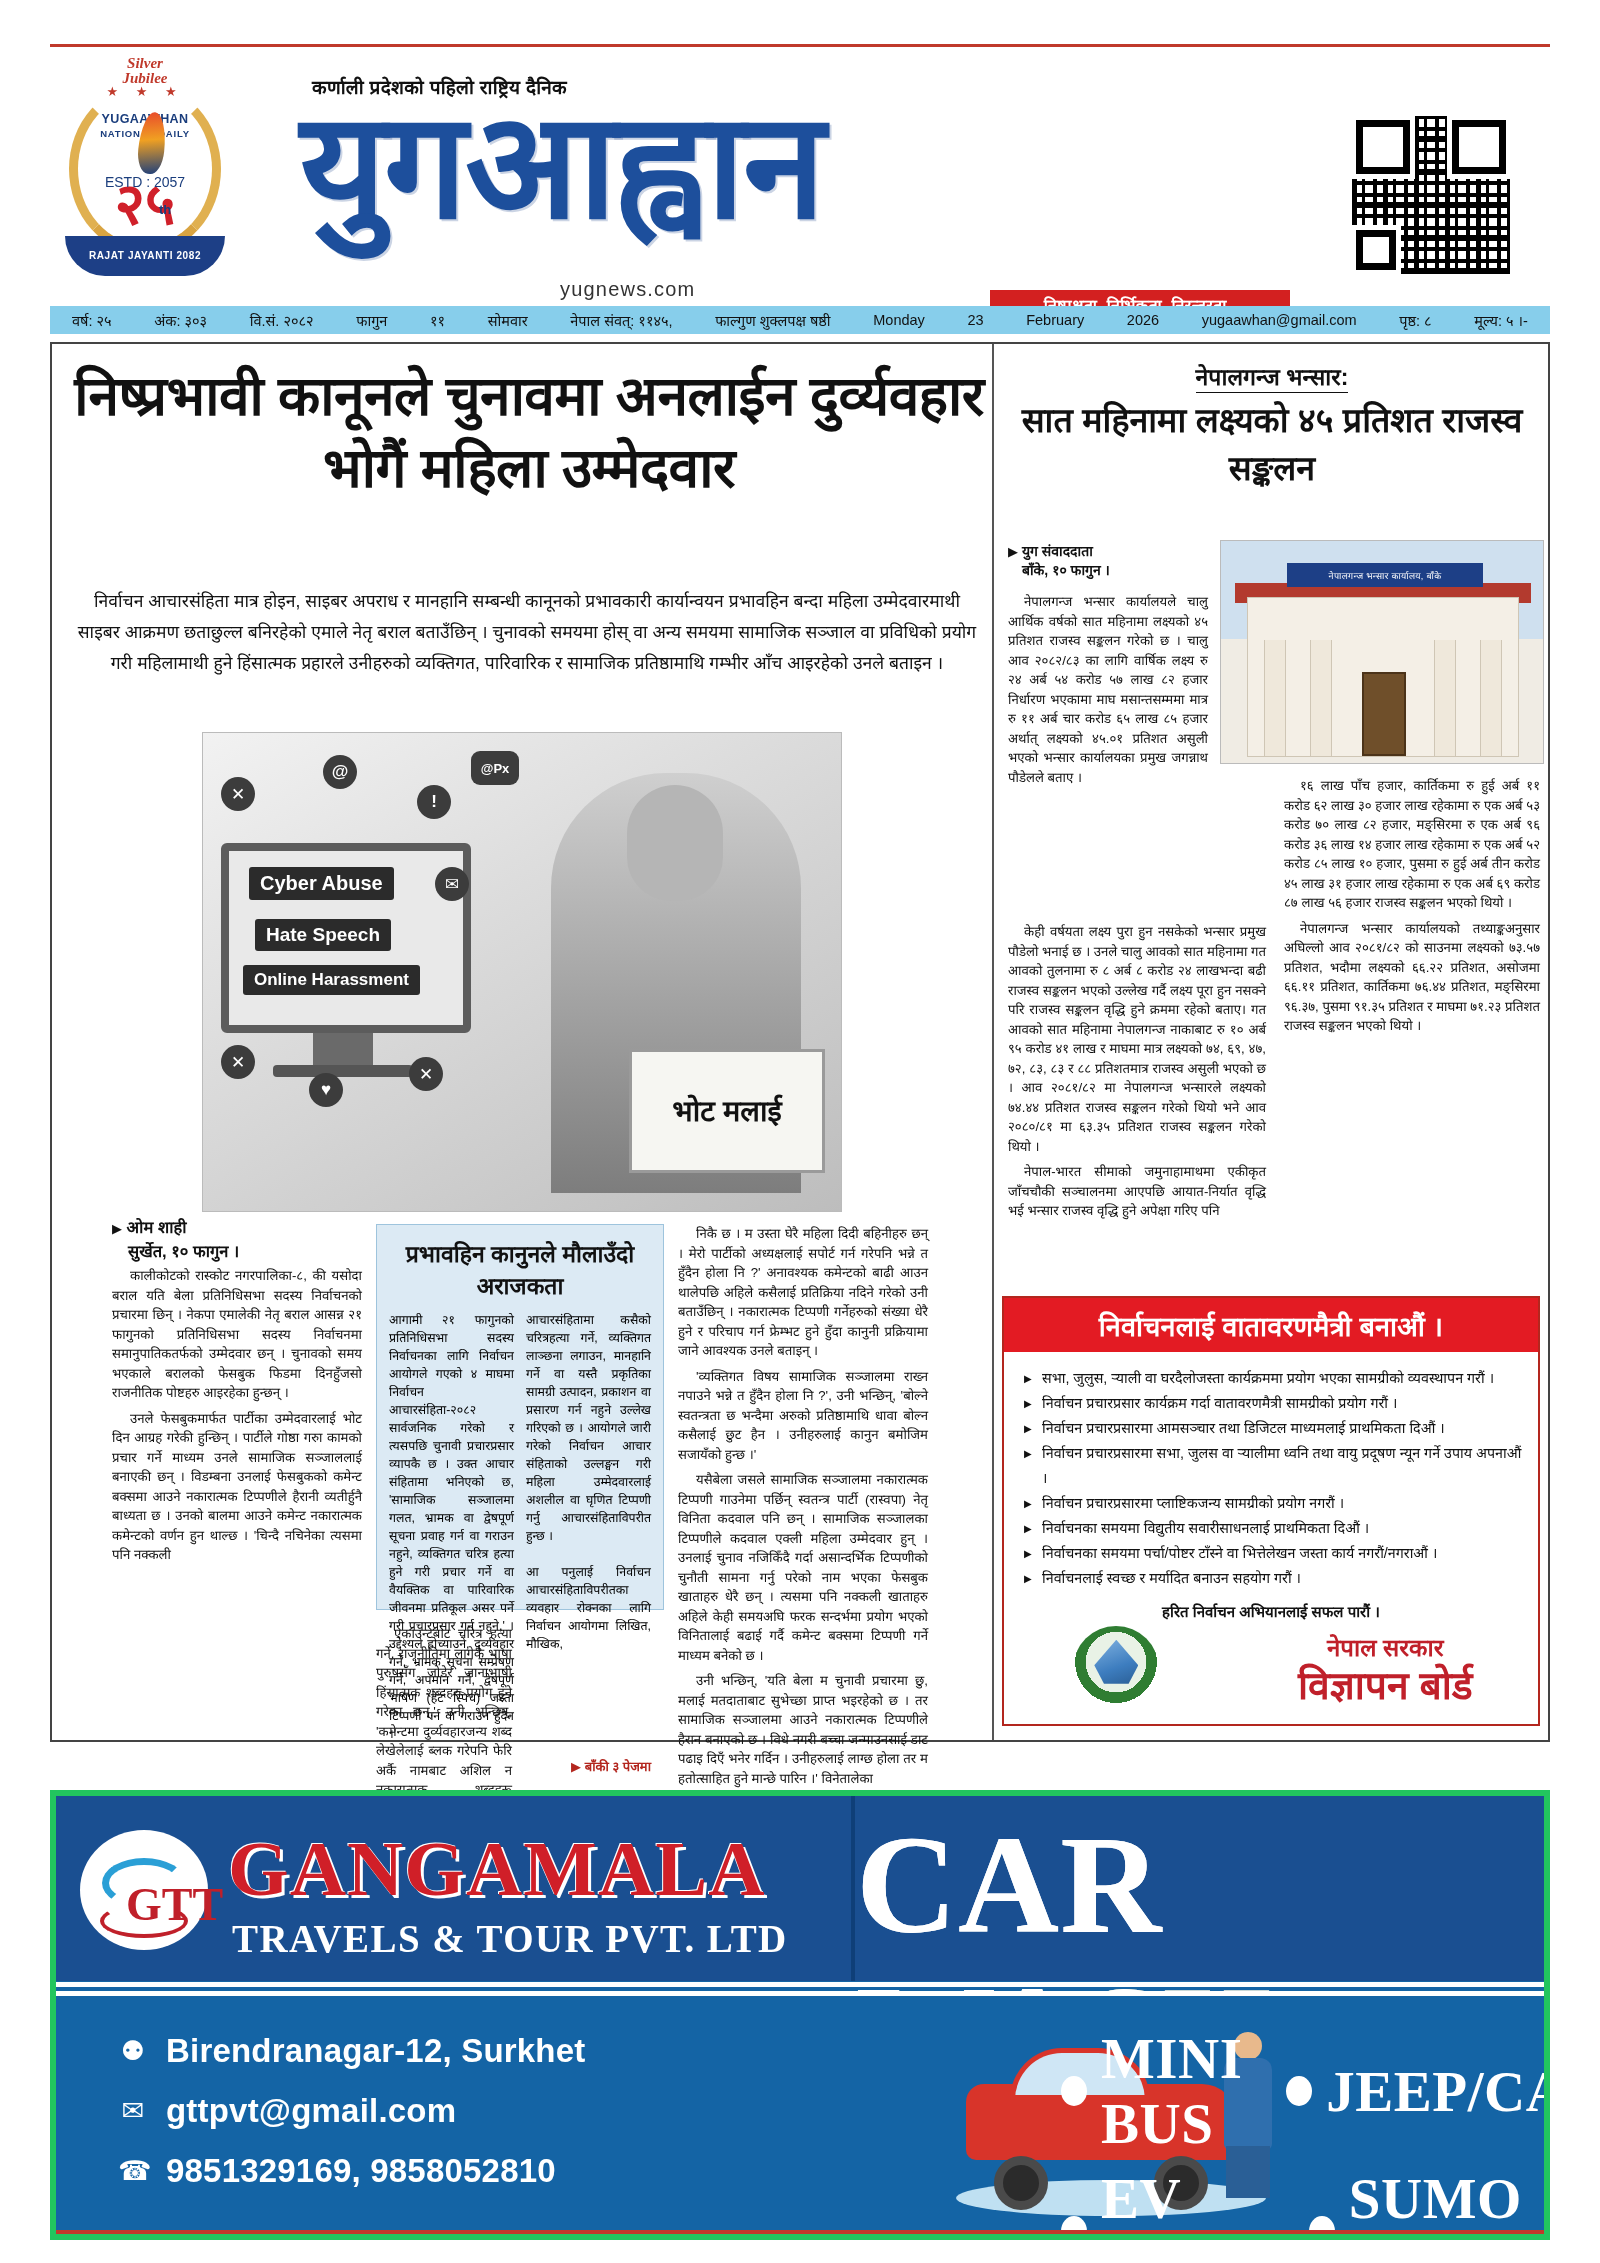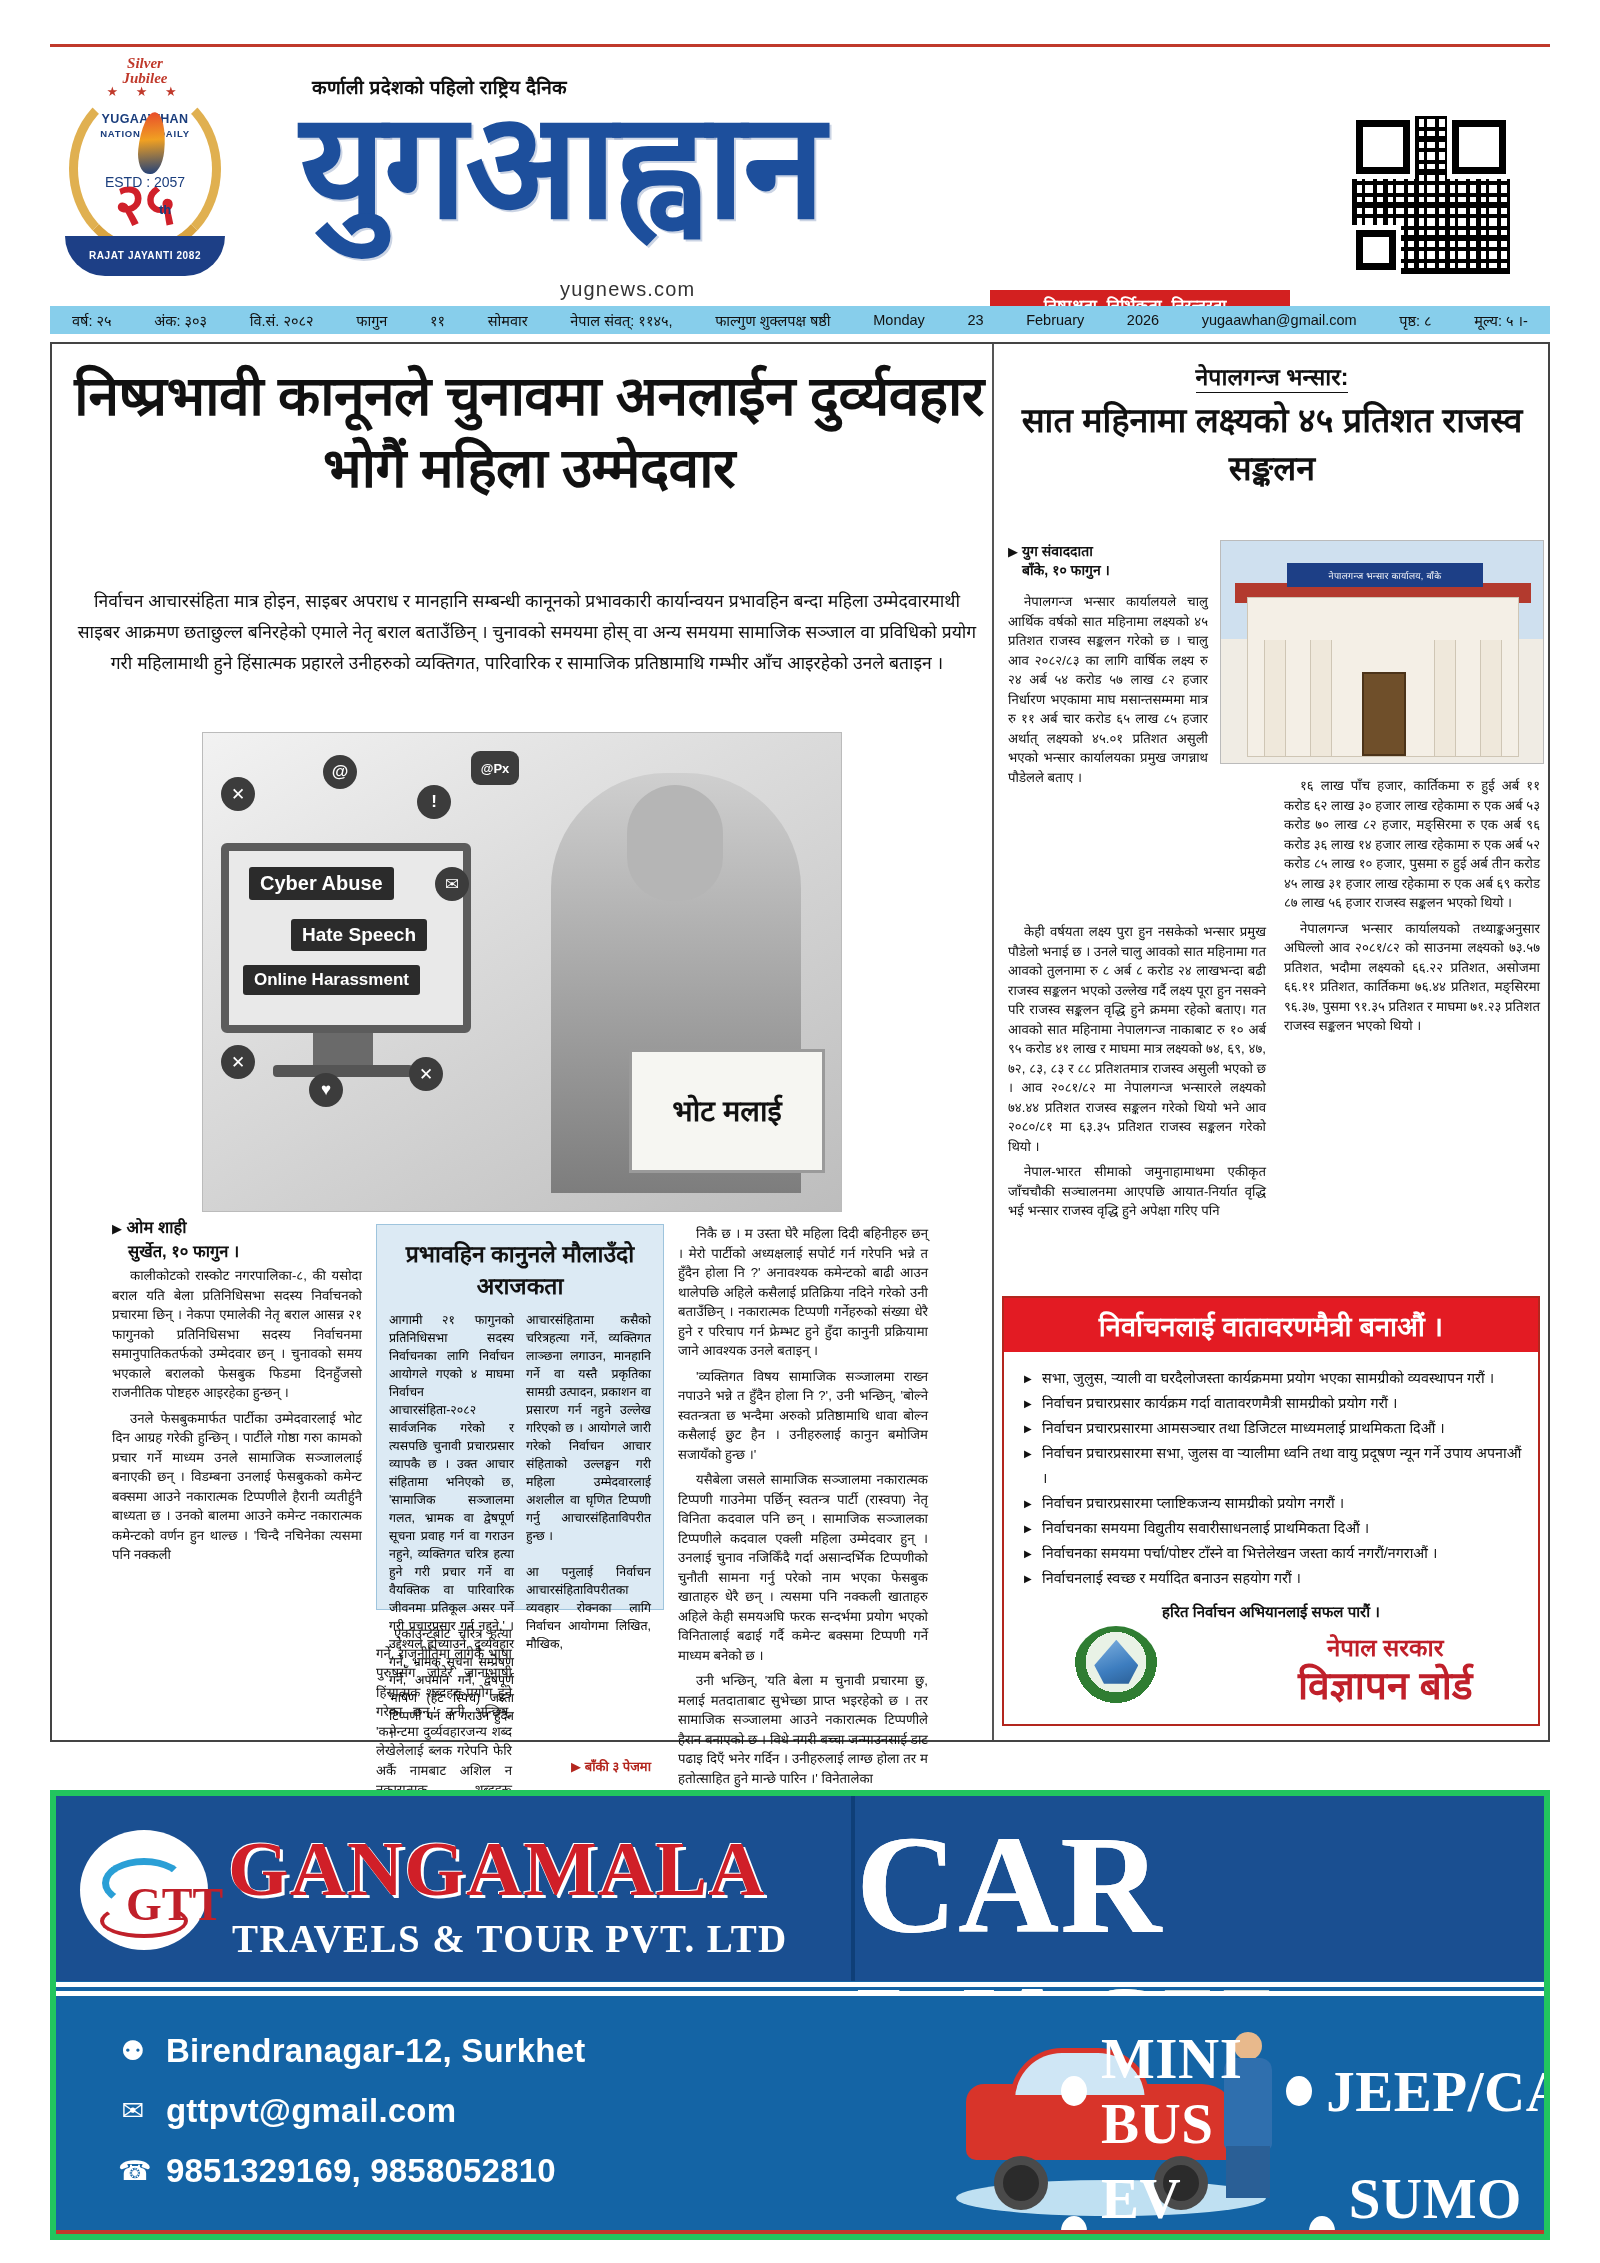--- a/index.html
+++ b/index.html
@@ -165,21 +165,21 @@
   }
   .lp-base {
     position: absolute; left: 70px; top: 332px; width: 140px; height: 12px;
     background: #555; border-radius: 4px;
   }
   .lp-tag {
     position: absolute; padding: 5px 11px; background: #2b2b2b; color: #fff;
     font-size: 15px; font-weight: bold; border-radius: 3px; white-space: nowrap;
   }
   .lp-tag.t1 { left: 46px; top: 134px; font-size: 20px; }
-  .lp-tag.t2 { left: 52px; top: 186px; font-size: 19px; margin-left: 36px; }
+  .lp-tag.t2 { left: 52px; top: 186px; font-size: 19px; }
   .lp-tag.t3 { left: 40px; top: 232px; font-size: 17px; }
   .lp-icon {
     position: absolute; width: 34px; height: 34px; border-radius: 50%;
     background: #3c3c3c; color: #fff; font-size: 17px; font-weight: bold;
     display: flex; align-items: center; justify-content: center;
   }
   .lp-woman {
     position: absolute; right: 40px; top: 40px; width: 250px; height: 420px;
     background: linear-gradient(180deg,#cfcfcf 0%,#9e9e9e 60%,#7d7d7d 100%);
     border-radius: 115px 115px 0 0;

